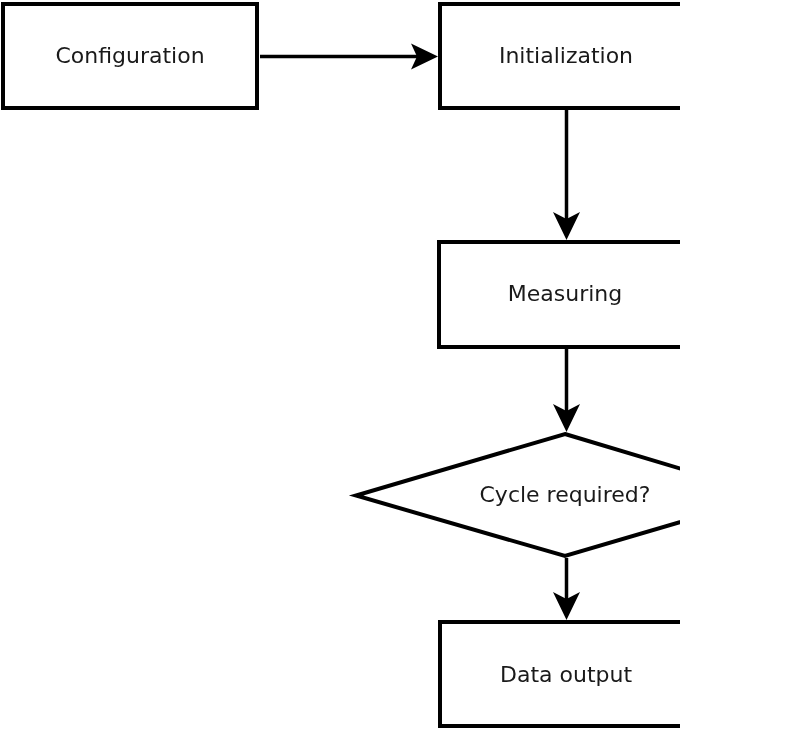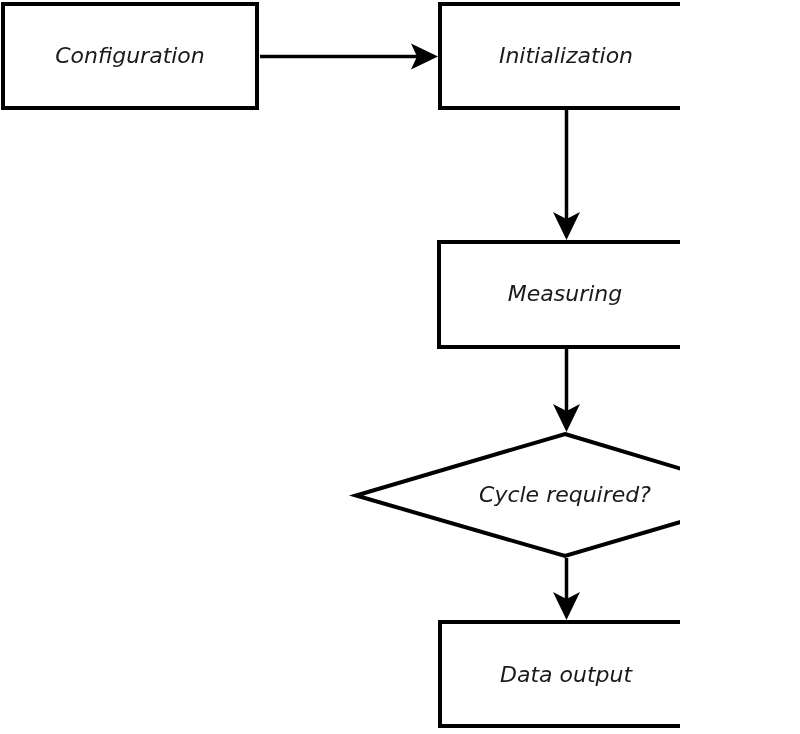--- a/index.html
+++ b/index.html
@@ -10,21 +10,20 @@
   }
   body {
     font-family: "DejaVu Sans", sans-serif;
   }
   #diagram-root {
     position: relative;
     width: 680px;
     height: 734px;
     background: #ffffff;
     overflow: hidden;
-    font-style: italic;
   }
   #flow-svg {
     position: absolute;
     left: 0;
     top: 0;
     width: 800px;
     height: 734px;
     display: block;
   }
   .node-shape {

